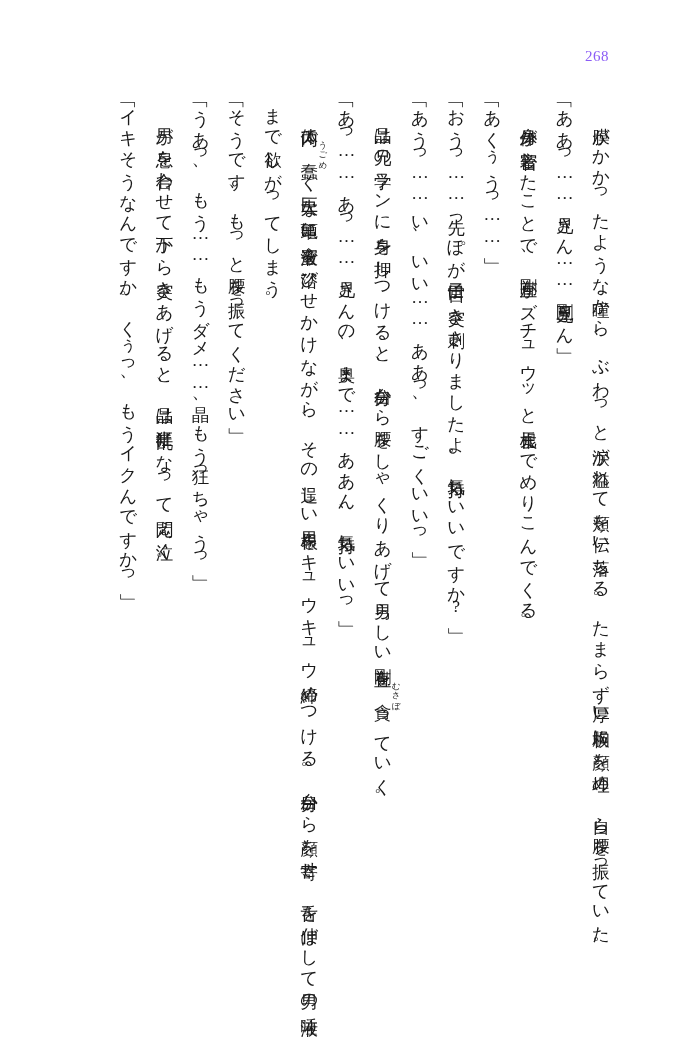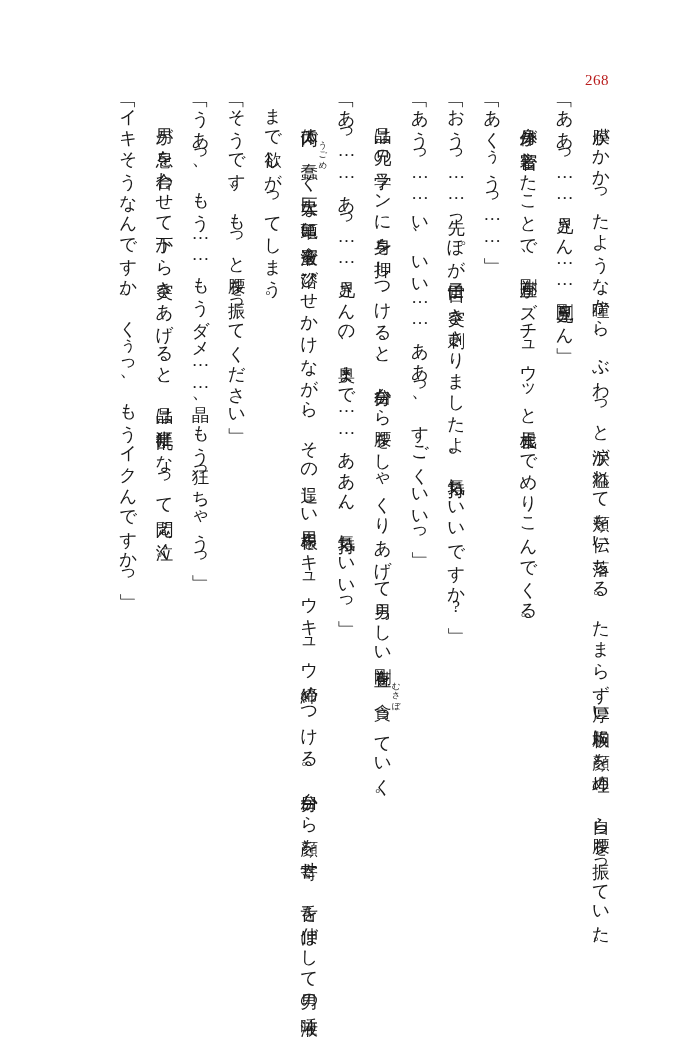--- a/index.html
+++ b/index.html
@@ -15,23 +15,22 @@
     overflow: hidden;
     font-family: "Liberation Serif", "DejaVu Serif", serif;
     color: #1a1a1a;
   }
   .page-number {
     position: absolute;
     top: 48px;
     right: 88px;
     font-size: 15px;
     font-family: "Liberation Serif", "DejaVu Serif", serif;
-    color: #b91c1c;
+    color: #8b5cf6;
     letter-spacing: 0.5px;
-    margin-top: 24px;
   }
   .body-text {
     position: absolute;
     top: 96px;
     right: 78px;
     height: 910px;
     width: 560px;
     writing-mode: vertical-rl;
     text-orientation: upright;
     font-size: 17.5px;

